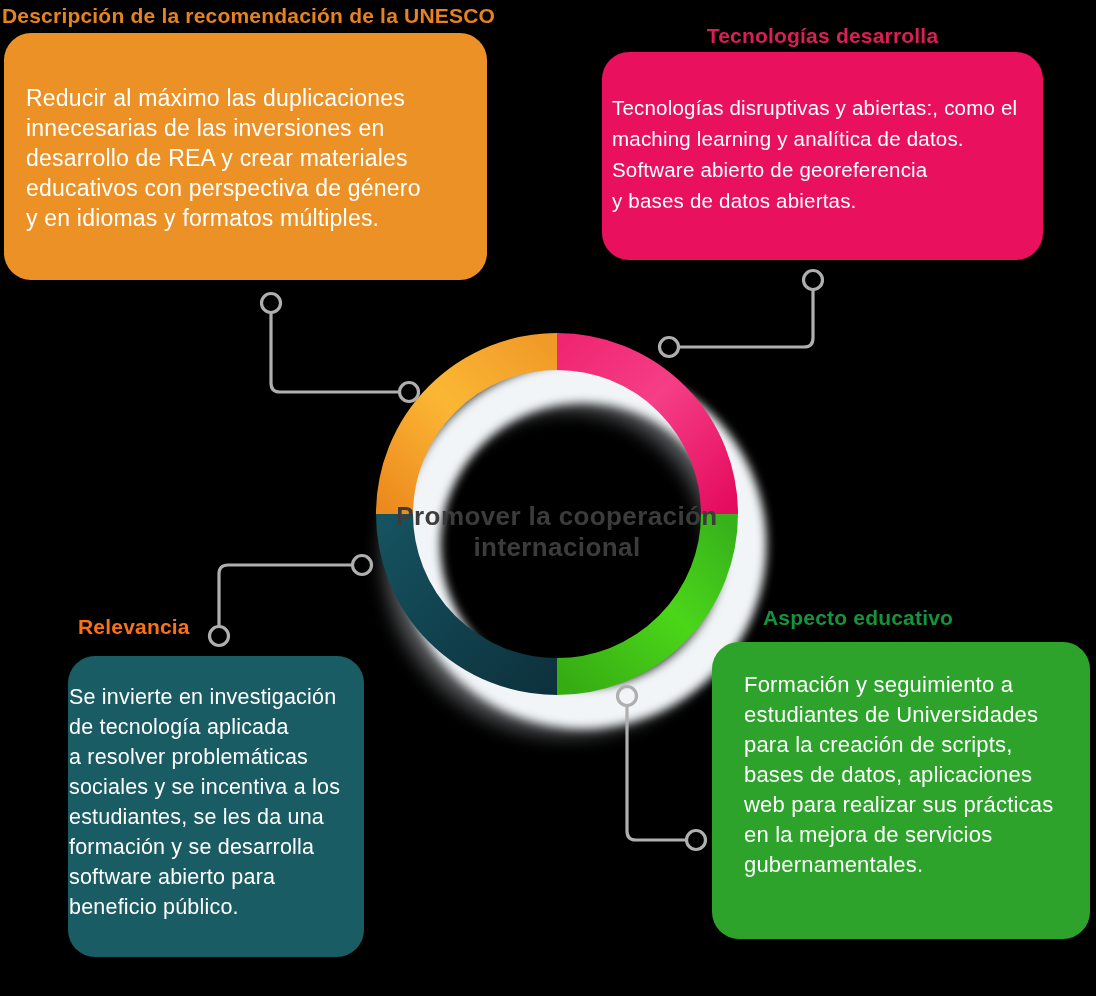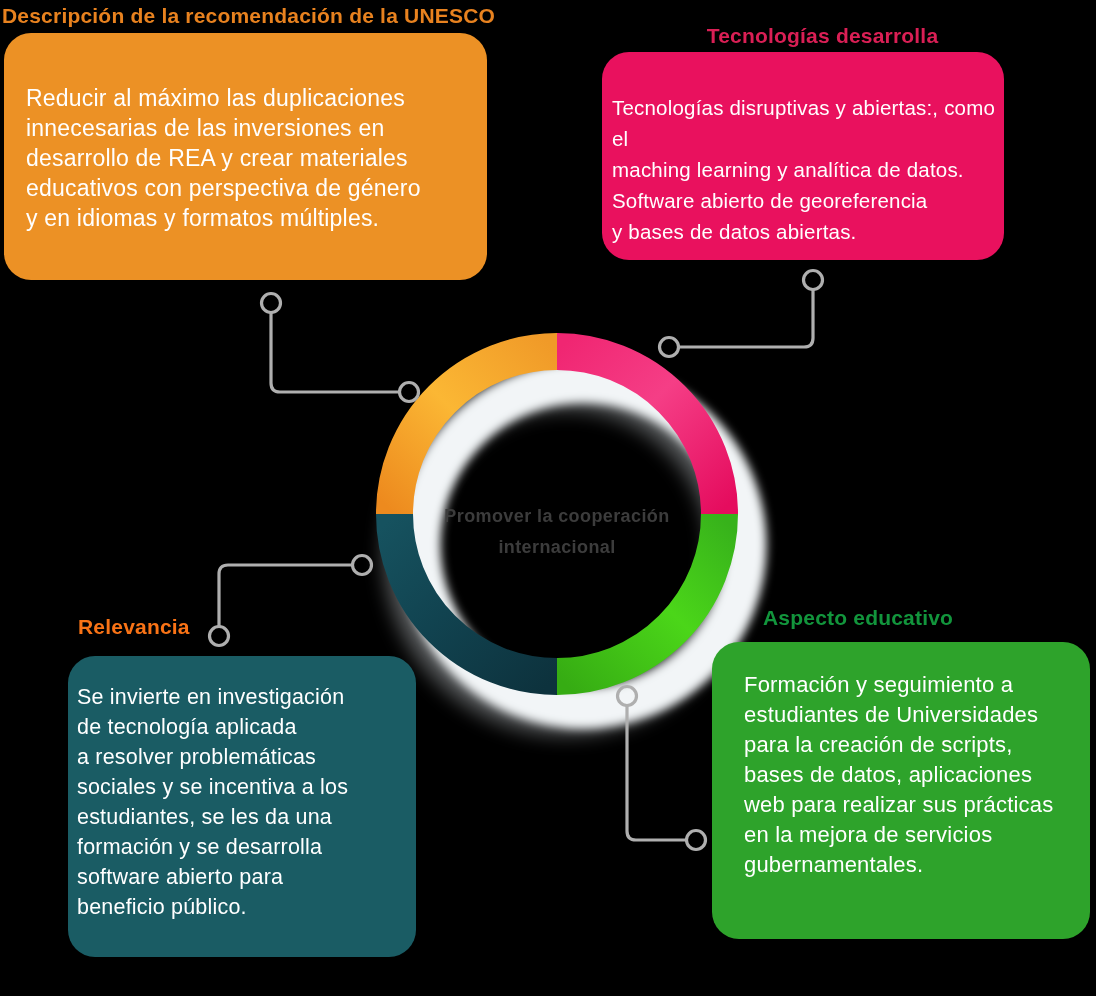--- a/index.html
+++ b/index.html
@@ -31,41 +31,41 @@
     color: #ffffff;
     box-sizing: border-box;
   }
   .box-text {
     white-space: pre-line;
     letter-spacing: 0.2px;
     font-weight: 400;
   }
   #box-unesco   { left: 4px;   top: 33px;  width: 483px; height: 247px; padding: 50px 14px 16px 22px; }
   #box-unesco .box-text { font-size: 23px; line-height: 30px; }
-  #box-emergentes { left: 602px; top: 52px;  width: 402px; height: 208px; padding: 40px 4px 0 10px; }
+  #box-emergentes { left: 602px; top: 52px;  width: 441px; height: 208px; padding: 40px 4px 0 10px; }
   #box-emergentes .box-text { font-size: 20.5px; line-height: 31px; }
-  #box-relevancia { left: 68px;  top: 656px; width: 348px; height: 301px; padding: 26px 6px 0 9px; }
+  #box-relevancia { left: 68px;  top: 656px; width: 296px; height: 301px; padding: 26px 6px 0 1px; }
   #box-relevancia .box-text { font-size: 21.5px; line-height: 30px; }
   #box-educativo  { left: 712px; top: 642px; width: 378px; height: 297px; padding: 28px 8px 0 32px; }
   #box-educativo .box-text { font-size: 22px; line-height: 30px; }
 
   #title-unesco     { left: 2px;   top: 4px;   }
   #title-emergentes { left: 602px; top: 24px; width: 441px; text-align: center; }
   #title-relevancia { left: 78px;  top: 615px; }
   #title-educativo  { left: 763px; top: 606px; }
 
   #center-label {
     position: absolute;
     z-index: 2;
     left: 327px;
     top: 501px;
     width: 460px;
     text-align: center;
     font-weight: 700;
-    font-size: 18px;
+    font-size: 26px;
     line-height: 31px;
     white-space: pre-line;
     letter-spacing: 0.4px;
   }
 </style>
 </head>
 <body>
 
 <div id="canvas">
 

